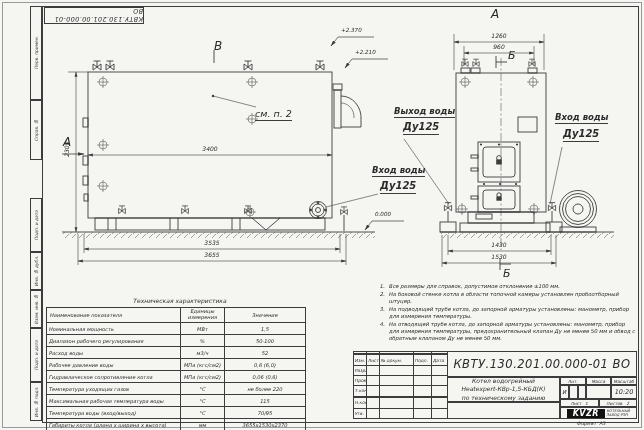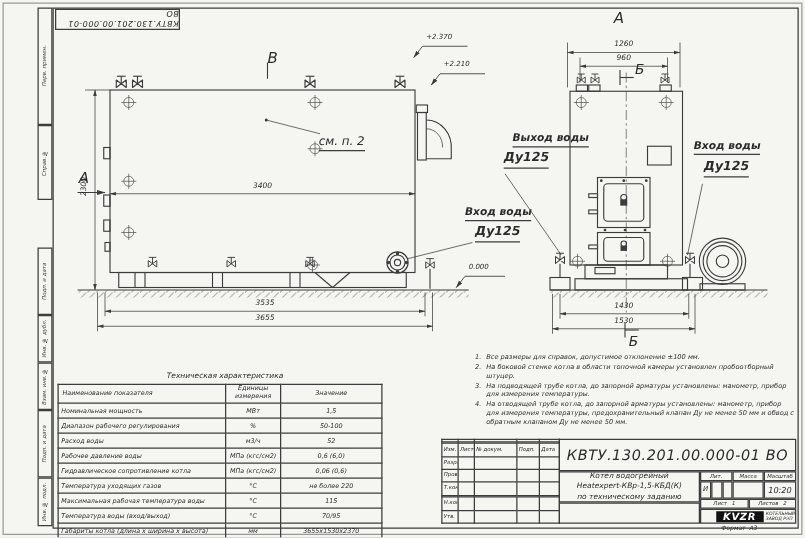--- a/index.html
+++ b/index.html
@@ -272,21 +272,21 @@
   <div class="t c" style="left:192px;top:252px;width:40px;font-size:6px;">3655</div>
 
   <div class="t" style="left:491px;top:8px;font-size:12px;">А</div>
   <div class="t" style="left:508px;top:50px;font-size:11px;">Б</div>
   <div class="t" style="left:503px;top:268px;font-size:11px;">Б</div>
   <div class="t c" style="left:480px;top:33px;width:38px;font-size:6px;">1260</div>
   <div class="t c" style="left:482px;top:44px;width:34px;font-size:6px;">960</div>
   <div class="t c" style="left:480px;top:242px;width:38px;font-size:6px;">1430</div>
   <div class="t c" style="left:480px;top:254px;width:38px;font-size:6px;">1530</div>
 
-  <div class="t u" style="left:394px;top:107px;font-size:8.5px;font-weight:bold;margin-left:16px;">Выход воды</div>
+  <div class="t u" style="left:394px;top:107px;font-size:8.5px;font-weight:bold;">Выход воды</div>
   <div class="t u" style="left:403px;top:122px;font-size:10px;font-weight:bold;">Ду125</div>
   <div class="t u" style="left:372px;top:166px;font-size:8.5px;font-weight:bold;">Вход воды</div>
   <div class="t u" style="left:380px;top:181px;font-size:10px;font-weight:bold;">Ду125</div>
   <div class="t u" style="left:555px;top:113px;font-size:8.5px;font-weight:bold;">Вход воды</div>
   <div class="t u" style="left:563px;top:129px;font-size:10px;font-weight:bold;">Ду125</div>
 
   <div class="notes">
     <div class="note">
         <span class="n">1.</span>
         <span>Все размеры для справок, допустимое отклонение ±100 мм.</span>
@@ -461,21 +461,21 @@
 
   <div class="cell" style="left:560px;top:399px;width:39px;height:8px;font-size:4.3px;gap:4px;">
     <span>Лист</span>
       <span>1</span>
   </div>
   <div class="cell" style="left:599px;top:399px;width:38px;height:8px;font-size:4.3px;gap:4px;">
     <span>Листов</span>
       <span>2</span>
   </div>
 
-  <div class="cell" style="left:560px;top:407px;width:77px;height:12px;gap:2px;justify-content:flex-end;">
+  <div class="cell" style="left:560px;top:407px;width:77px;height:12px;gap:2px;">
     <div class="logo" style="width:38px;height:9px;font-size:8px;">KVZR</div>
     <div style="font-size:3.6px;line-height:1.15;text-align:left;">
       <div>КОТЕЛЬНЫЙ</div>
       <div>ЗАВОД РЭП</div>
     </div>
   </div>
 
   <div class="t" style="left:577px;top:421px;font-size:4.8px;">
     <span>Формат</span>&nbsp;&nbsp;<span>А3</span>
   </div>

